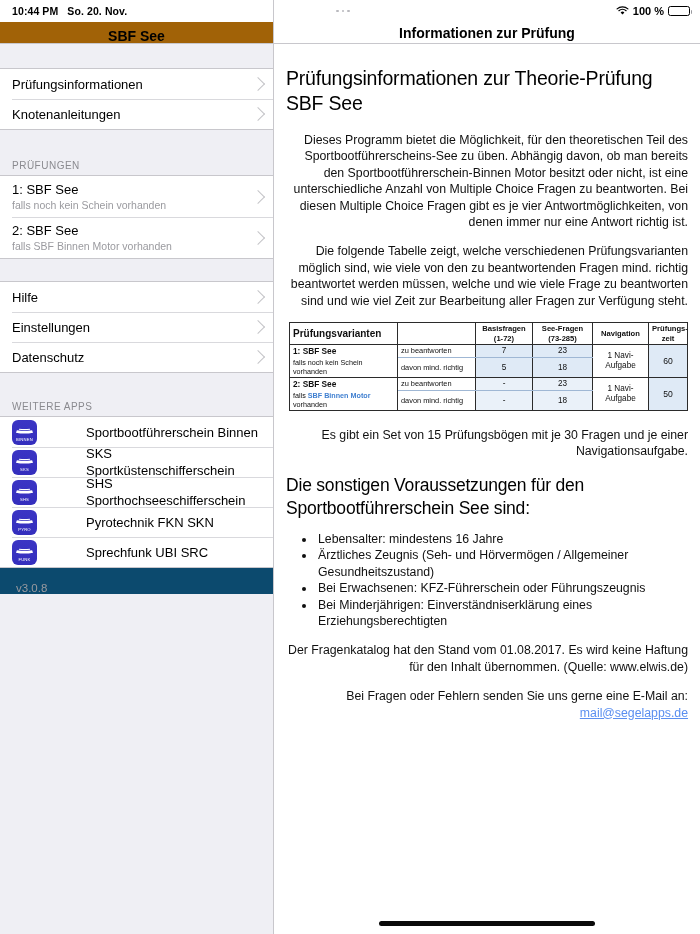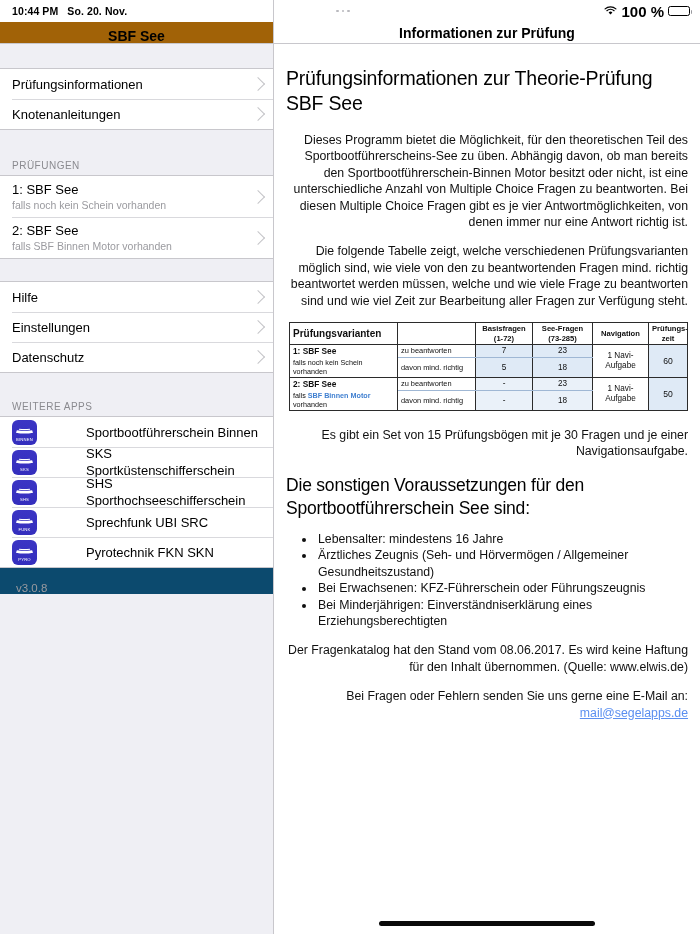--- a/index.html
+++ b/index.html
@@ -167,21 +167,21 @@
     width: 2.5px; height: 2.5px; border-radius: 50%;
     background: #b9b9be; display: block;
   }
   .sb-right {
     margin-left: auto;
     display: flex;
     align-items: center;
     gap: 4px;
   }
   .wifi-icon svg { display: block; }
-  .batt-pct { font-size: 15px; font-weight: bold; color: #000; }
+  .batt-pct { font-size: 11px; font-weight: bold; color: #000; }
   .batt {
     width: 22px; height: 10px;
     border: 1px solid #000;
     border-radius: 2.5px;
     position: relative;
     padding: 1px;
   }
   .batt .fill { height: 100%; width: 100%; background: #000; border-radius: 1px; }
   .batt::after {
     content: "";
@@ -470,39 +470,39 @@
         </div>
 
         <div class="cell app">
           <span class="app-icon">
             <span class="boat">
                 <svg viewBox="0 0 40 12" preserveAspectRatio="none">
                   <path d="M2 8 Q20 11 38 8 L36 4 Q20 6 4 4 Z" fill="#ffffff"></path>
                   <path d="M8 3 Q20 4.6 32 3 L31 1.2 Q20 2.4 9 1.2 Z" fill="#ffffff"></path>
                 </svg>
               </span>
-            <span class="ic-label">FUNK</span>
+            <span class="ic-label">PYRO</span>
           </span>
           <div class="label-wrap">
-            <span class="c-title">Sprechfunk UBI SRC</span>
+            <span class="c-title">Pyrotechnik FKN SKN</span>
           </div>
         </div>
 
         <div class="cell app">
           <span class="app-icon">
             <span class="boat">
                 <svg viewBox="0 0 40 12" preserveAspectRatio="none">
                   <path d="M2 8 Q20 11 38 8 L36 4 Q20 6 4 4 Z" fill="#ffffff"></path>
                   <path d="M8 3 Q20 4.6 32 3 L31 1.2 Q20 2.4 9 1.2 Z" fill="#ffffff"></path>
                 </svg>
               </span>
-            <span class="ic-label">PYRO</span>
+            <span class="ic-label">FUNK</span>
           </span>
           <div class="label-wrap">
-            <span class="c-title">Pyrotechnik FKN SKN</span>
+            <span class="c-title">Sprechfunk UBI SRC</span>
           </div>
         </div>
 
       </div>
 
       <div class="version">v3.0.8</div>
 
     </div>
   </div>
 
@@ -613,21 +613,21 @@
 
       <h2 class="h2">Die sonstigen Voraussetzungen für den Sportbootführerschein See sind:</h2>
 
       <ul class="bullets">
         <li>Lebensalter: mindestens 16 Jahre</li>
         <li>Ärztliches Zeugnis (Seh- und Hörvermögen / Allgemeiner Gesundheitszustand)</li>
         <li>Bei Erwachsenen: KFZ-Führerschein oder Führungszeugnis</li>
         <li>Bei Minderjährigen: Einverständniserklärung eines Erziehungsberechtigten</li>
       </ul>
 
-      <p class="p">Der Fragenkatalog hat den Stand vom 08.06.2017. Es wird keine Haftung für den Inhalt übernommen. (Quelle: www.elwis.de)</p>
+      <p class="p">Der Fragenkatalog hat den Stand vom 01.08.2017. Es wird keine Haftung für den Inhalt übernommen. (Quelle: www.elwis.de)</p>
 
       <p class="p">
         <span>Bei Fragen oder Fehlern senden Sie uns gerne eine E-Mail an:</span><br>
         <a class="mail" href="#">mail@segelapps.de</a>
       </p>
 
     </div>
 
     <div class="home-indicator"></div>
 

